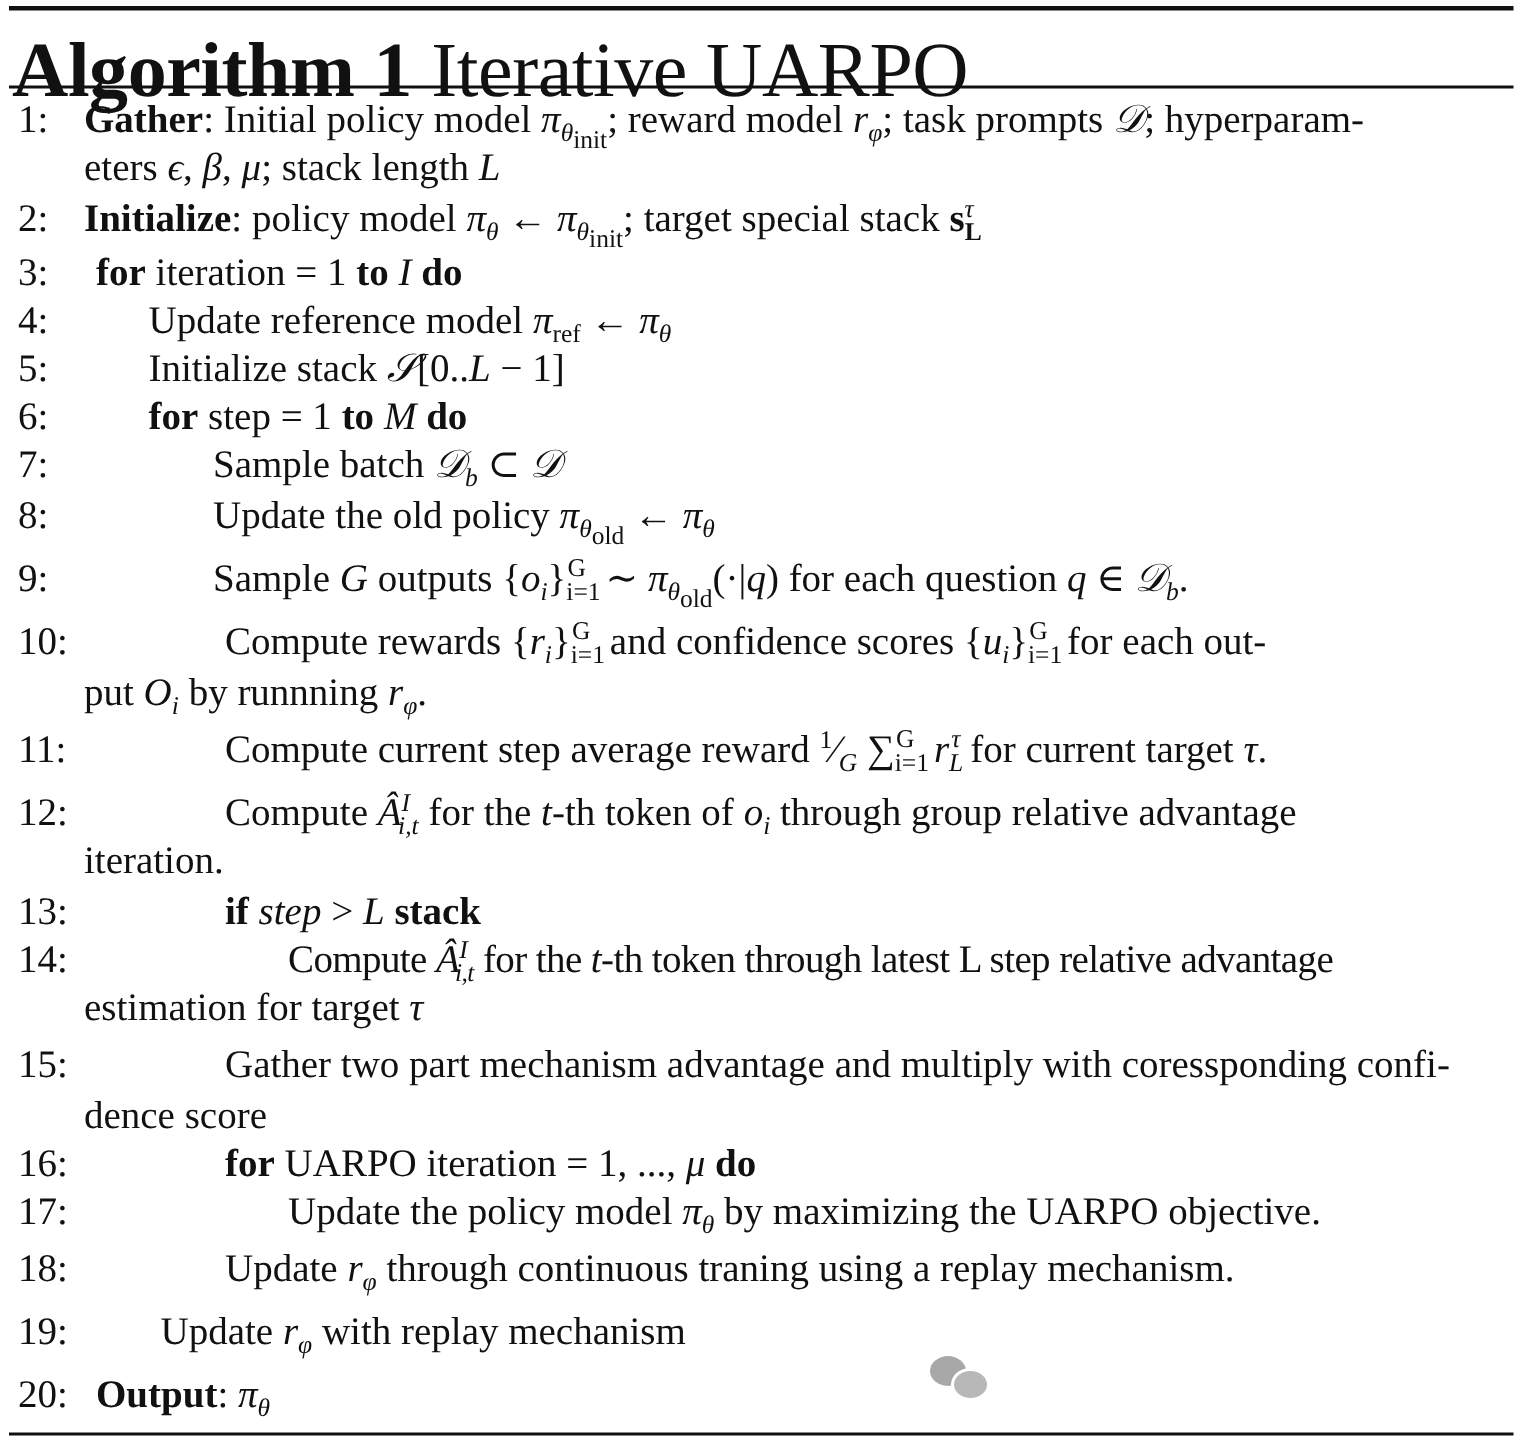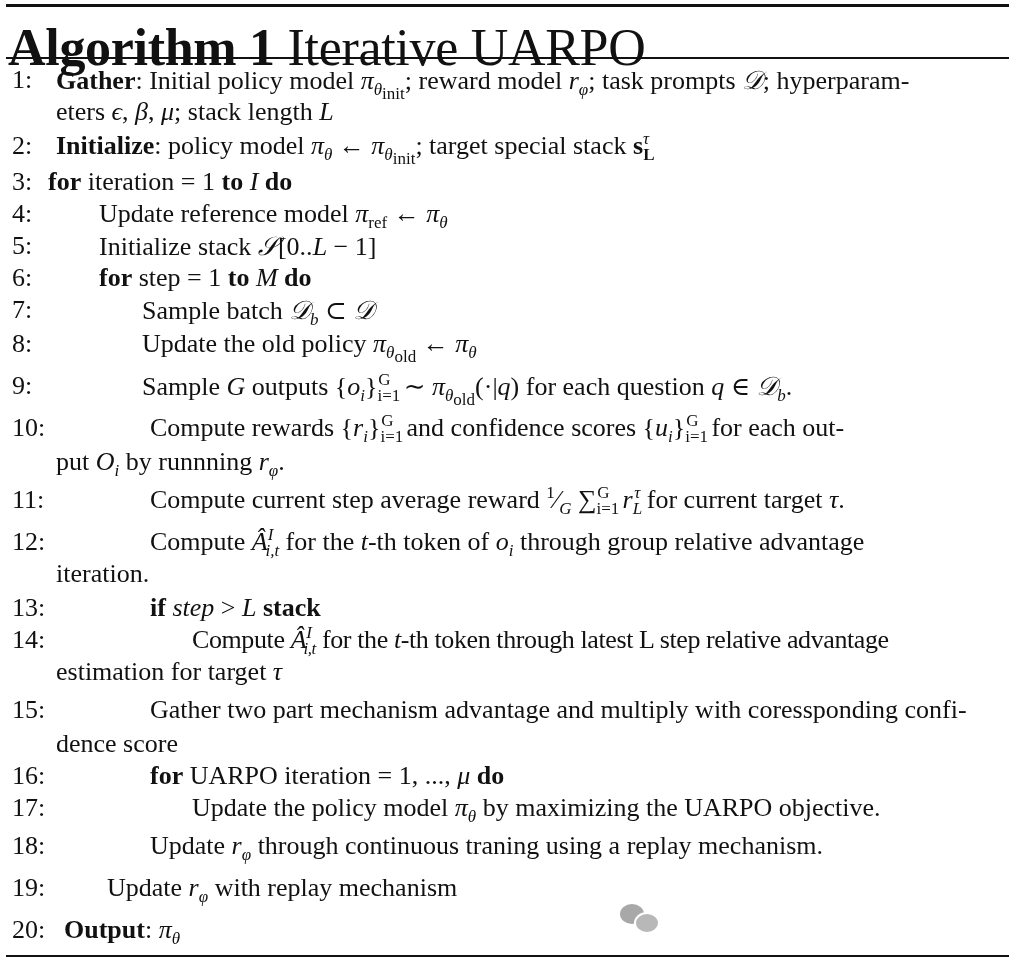--- a/index.html
+++ b/index.html
@@ -42,21 +42,21 @@
     <span class="cont">eters <i>ϵ</i>, <i>β</i>, <i>μ</i>; stack length <i>L</i></span>
   </div>
 
   <div class="line" style="top:66px">
     <span class="num">2:</span>
     <span class="text" style="left:56px"><b>Initialize</b>: policy model <i>π</i><sub><i>θ</i></sub> ← <i>π</i><sub><i>θ</i><sub>init</sub></sub>; target special stack <b>s</b><sup><i>τ</i></sup><sub style="margin-left:-6px"><b>L</b></sub></span>
   </div>
 
   <div class="line" style="top:102px">
     <span class="num">3:</span>
-    <span class="text" style="left:48px"><b>for</b> iteration = 1 <b>to</b> <i>I</i> <b>do</b></span>
+    <span class="text" style="left:64px"><b>for</b> iteration = 1 <b>to</b> <i>I</i> <b>do</b></span>
   </div>
 
   <div class="line" style="top:134px">
     <span class="num">4:</span>
     <span class="text" style="left:99px">Update reference model <i>π</i><sub>ref</sub> ← <i>π</i><sub><i>θ</i></sub></span>
   </div>
 
   <div class="line" style="top:166px">
     <span class="num">5:</span>
     <span class="text" style="left:99px">Initialize stack <span class="cal">𝒮</span>[0..<i>L</i> − 1]</span>

